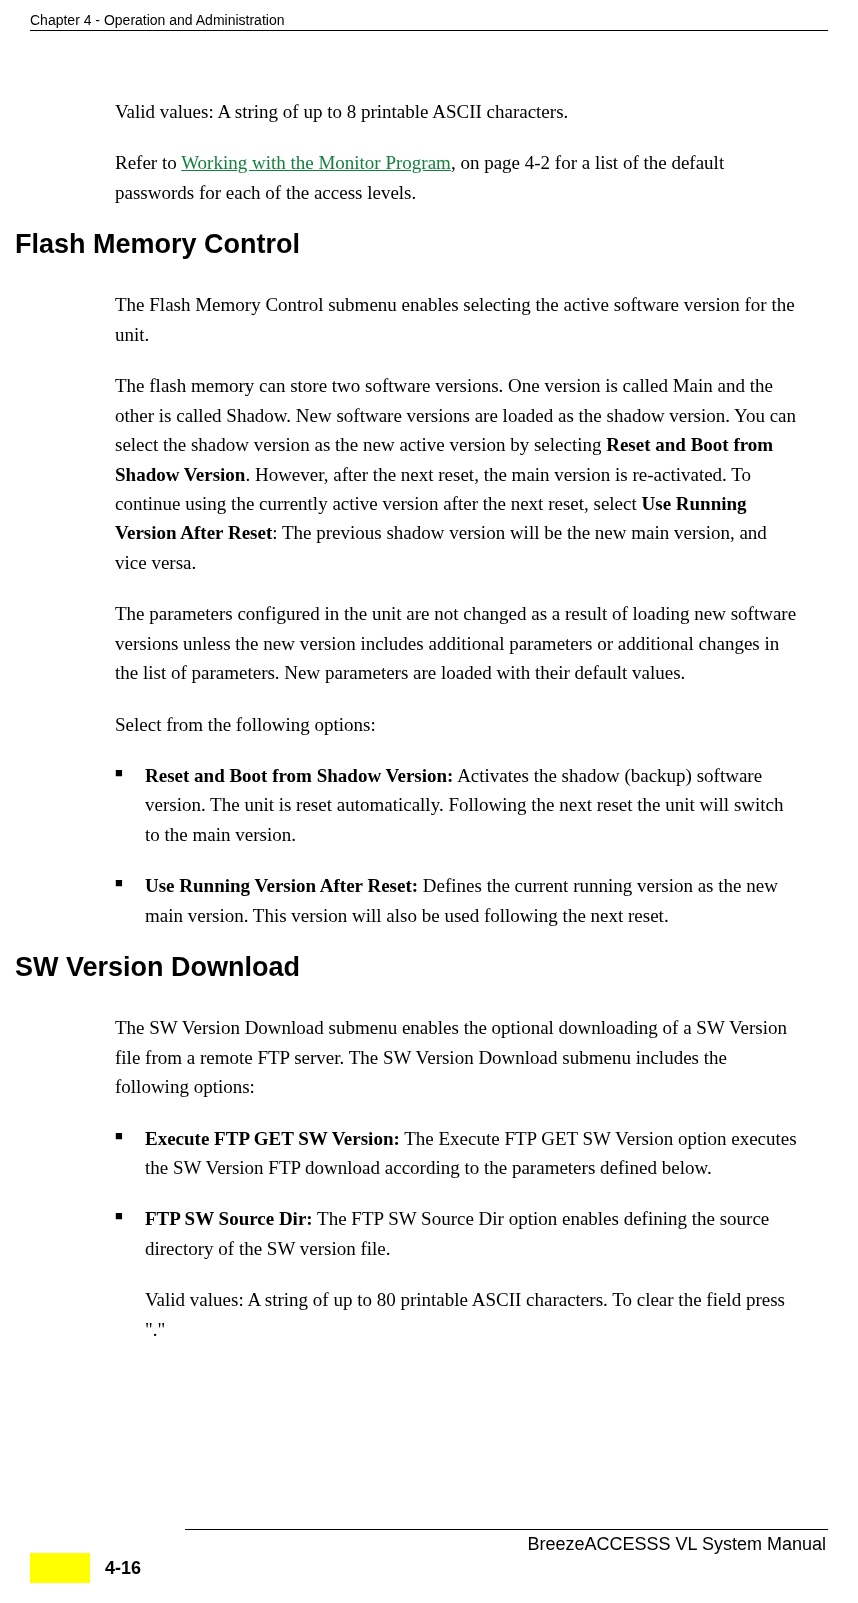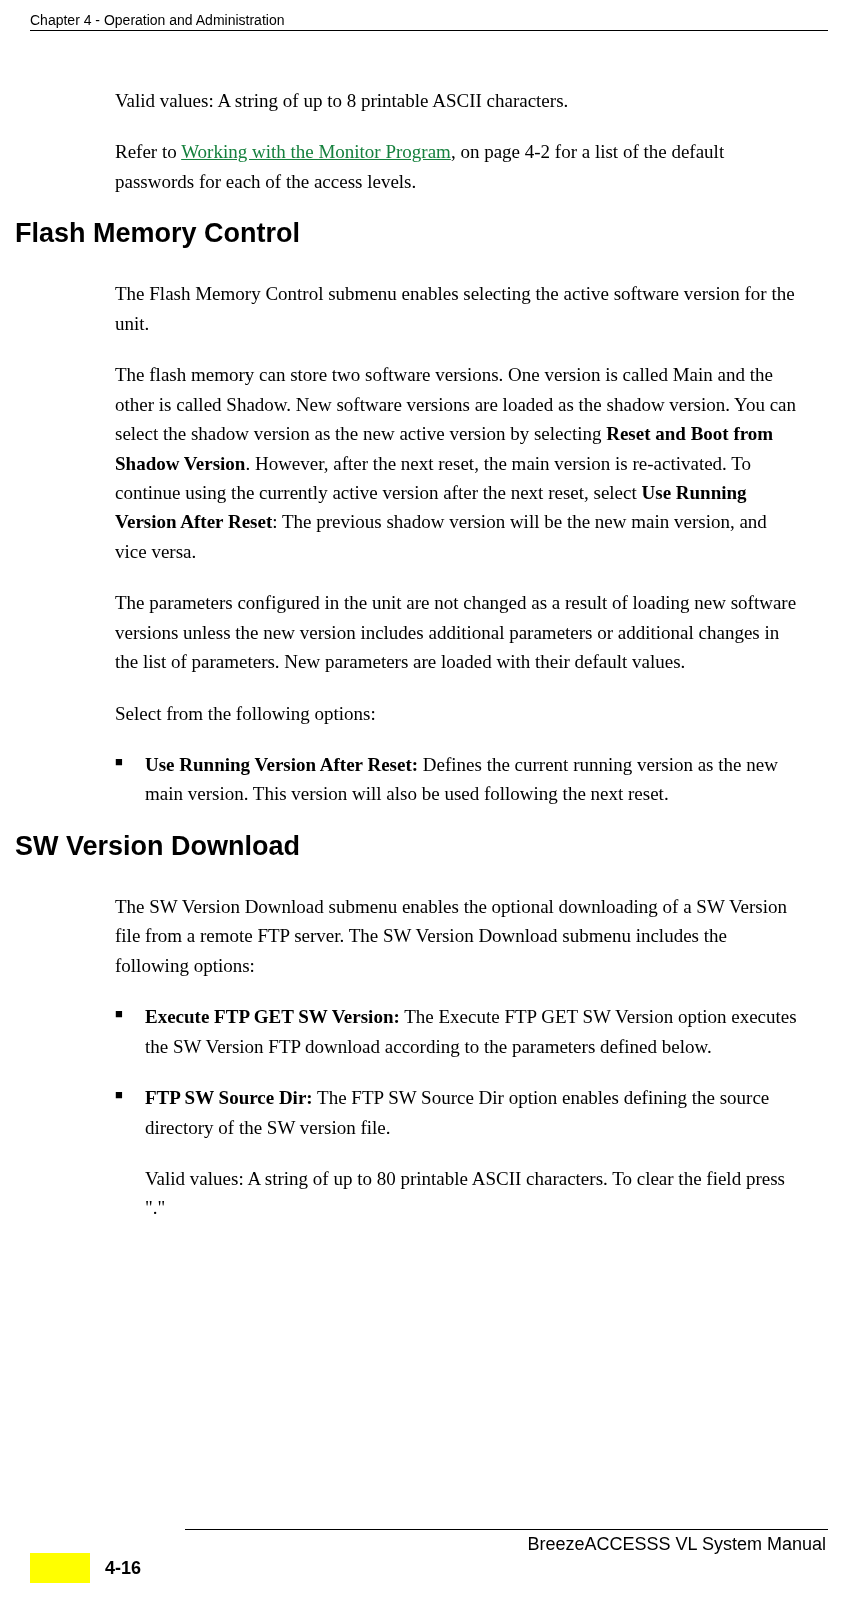--- a/index.html
+++ b/index.html
@@ -23,21 +23,21 @@
       padding-bottom: 2px;
       font-family: Arial, Helvetica, sans-serif;
       font-size: 14px;
     }
     .content {
       padding: 50px 55px 0 115px;
     }
     .para {
       font-size: 19px;
       line-height: 1.55;
-      margin: 5px 0 22px 0;
+      margin: 16px 0 22px 0;
       text-align: left;
     }
     .link {
       color: #15803d;
       text-decoration: underline;
     }
     .h2 {
       font-family: Arial, Helvetica, sans-serif;
       font-size: 27px;
       font-weight: bold;
@@ -121,20 +121,23 @@
     <p class="para">The Flash Memory Control submenu enables selecting the active software version for the unit.</p>
 
     <p class="para">
       <span>The flash memory can store two software versions. One version is called Main and the other is called Shadow. New software versions are loaded as the shadow version. You can select the shadow version as the new active version by selecting </span><span class="bold">Reset and Boot from Shadow Version</span><span>. However, after the next reset, the main version is re-activated. To continue using the currently active version after the next reset, select </span><span class="bold">Use Running Version After Reset</span><span>: The previous shadow version will be the new main version, and vice versa.</span>
     </p>
 
     <p class="para">The parameters configured in the unit are not changed as a result of loading new software versions unless the new version includes additional parameters or additional changes in the list of parameters. New parameters are loaded with their default values.</p>
 
     <p class="para">Select from the following options:</p>
 
+    <div class="bullet-item">
+      <span class="bold">Reset and Boot from Shadow Version:</span><span> Activates the shadow (backup) software version. The unit is reset automatically. Following the next reset the unit will switch to the main version.</span>
+    </div>
 
     <div class="bullet-item">
       <span class="bold">Use Running Version After Reset:</span><span> Defines the current running version as the new main version. This version will also be used following the next reset.</span>
     </div>
 
     <h2 class="h2">SW Version Download</h2>
 
     <p class="para">The SW Version Download submenu enables the optional downloading of a SW Version file from a remote FTP server. The SW Version Download submenu includes the following options:</p>
 
     <div class="bullet-item">

